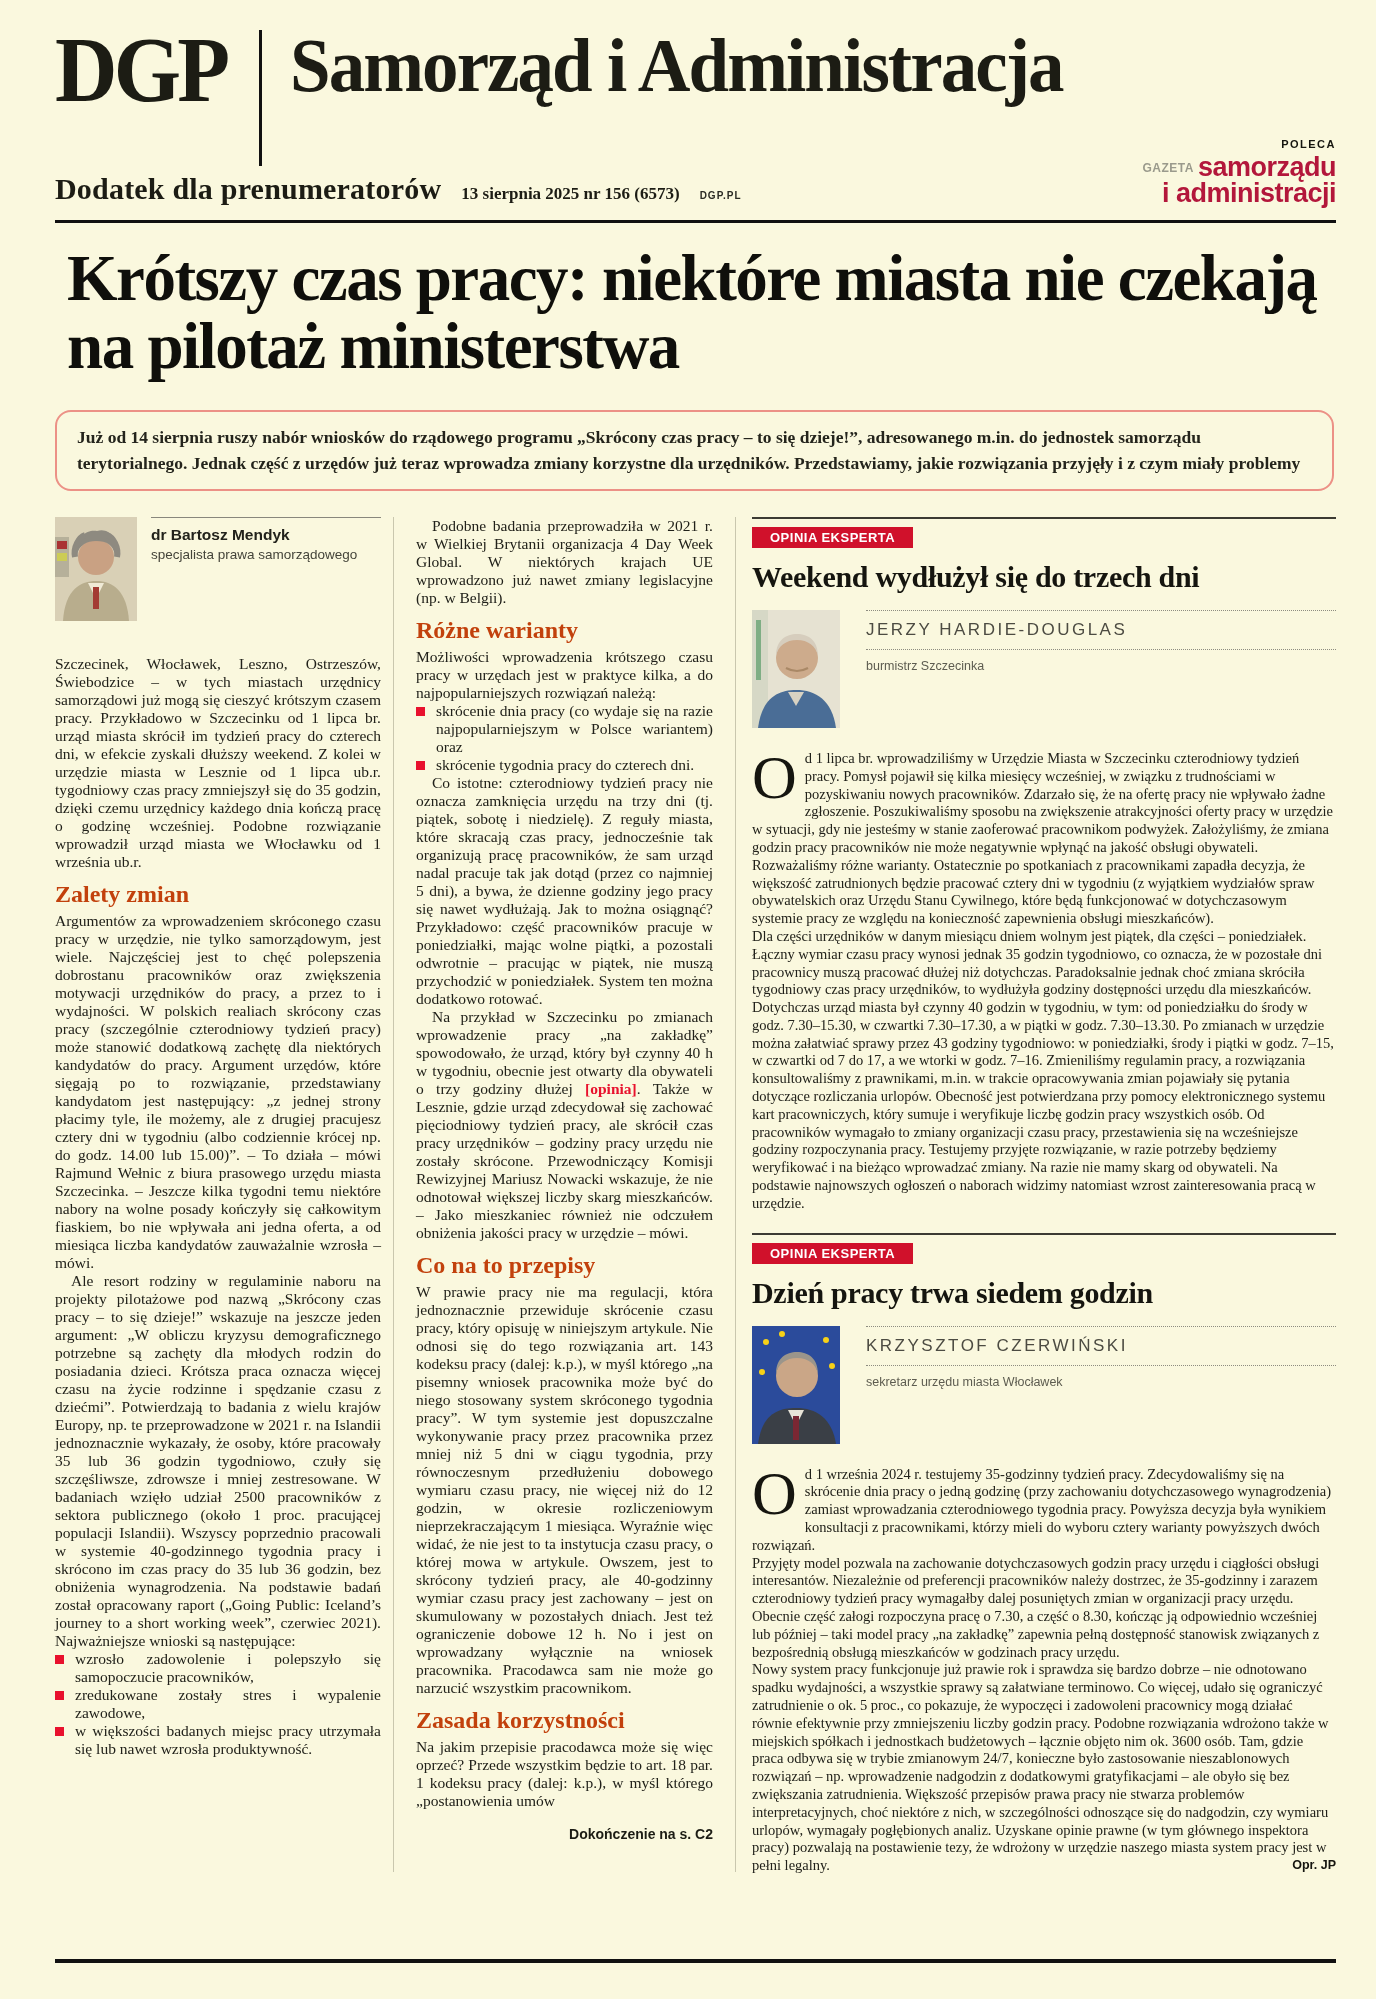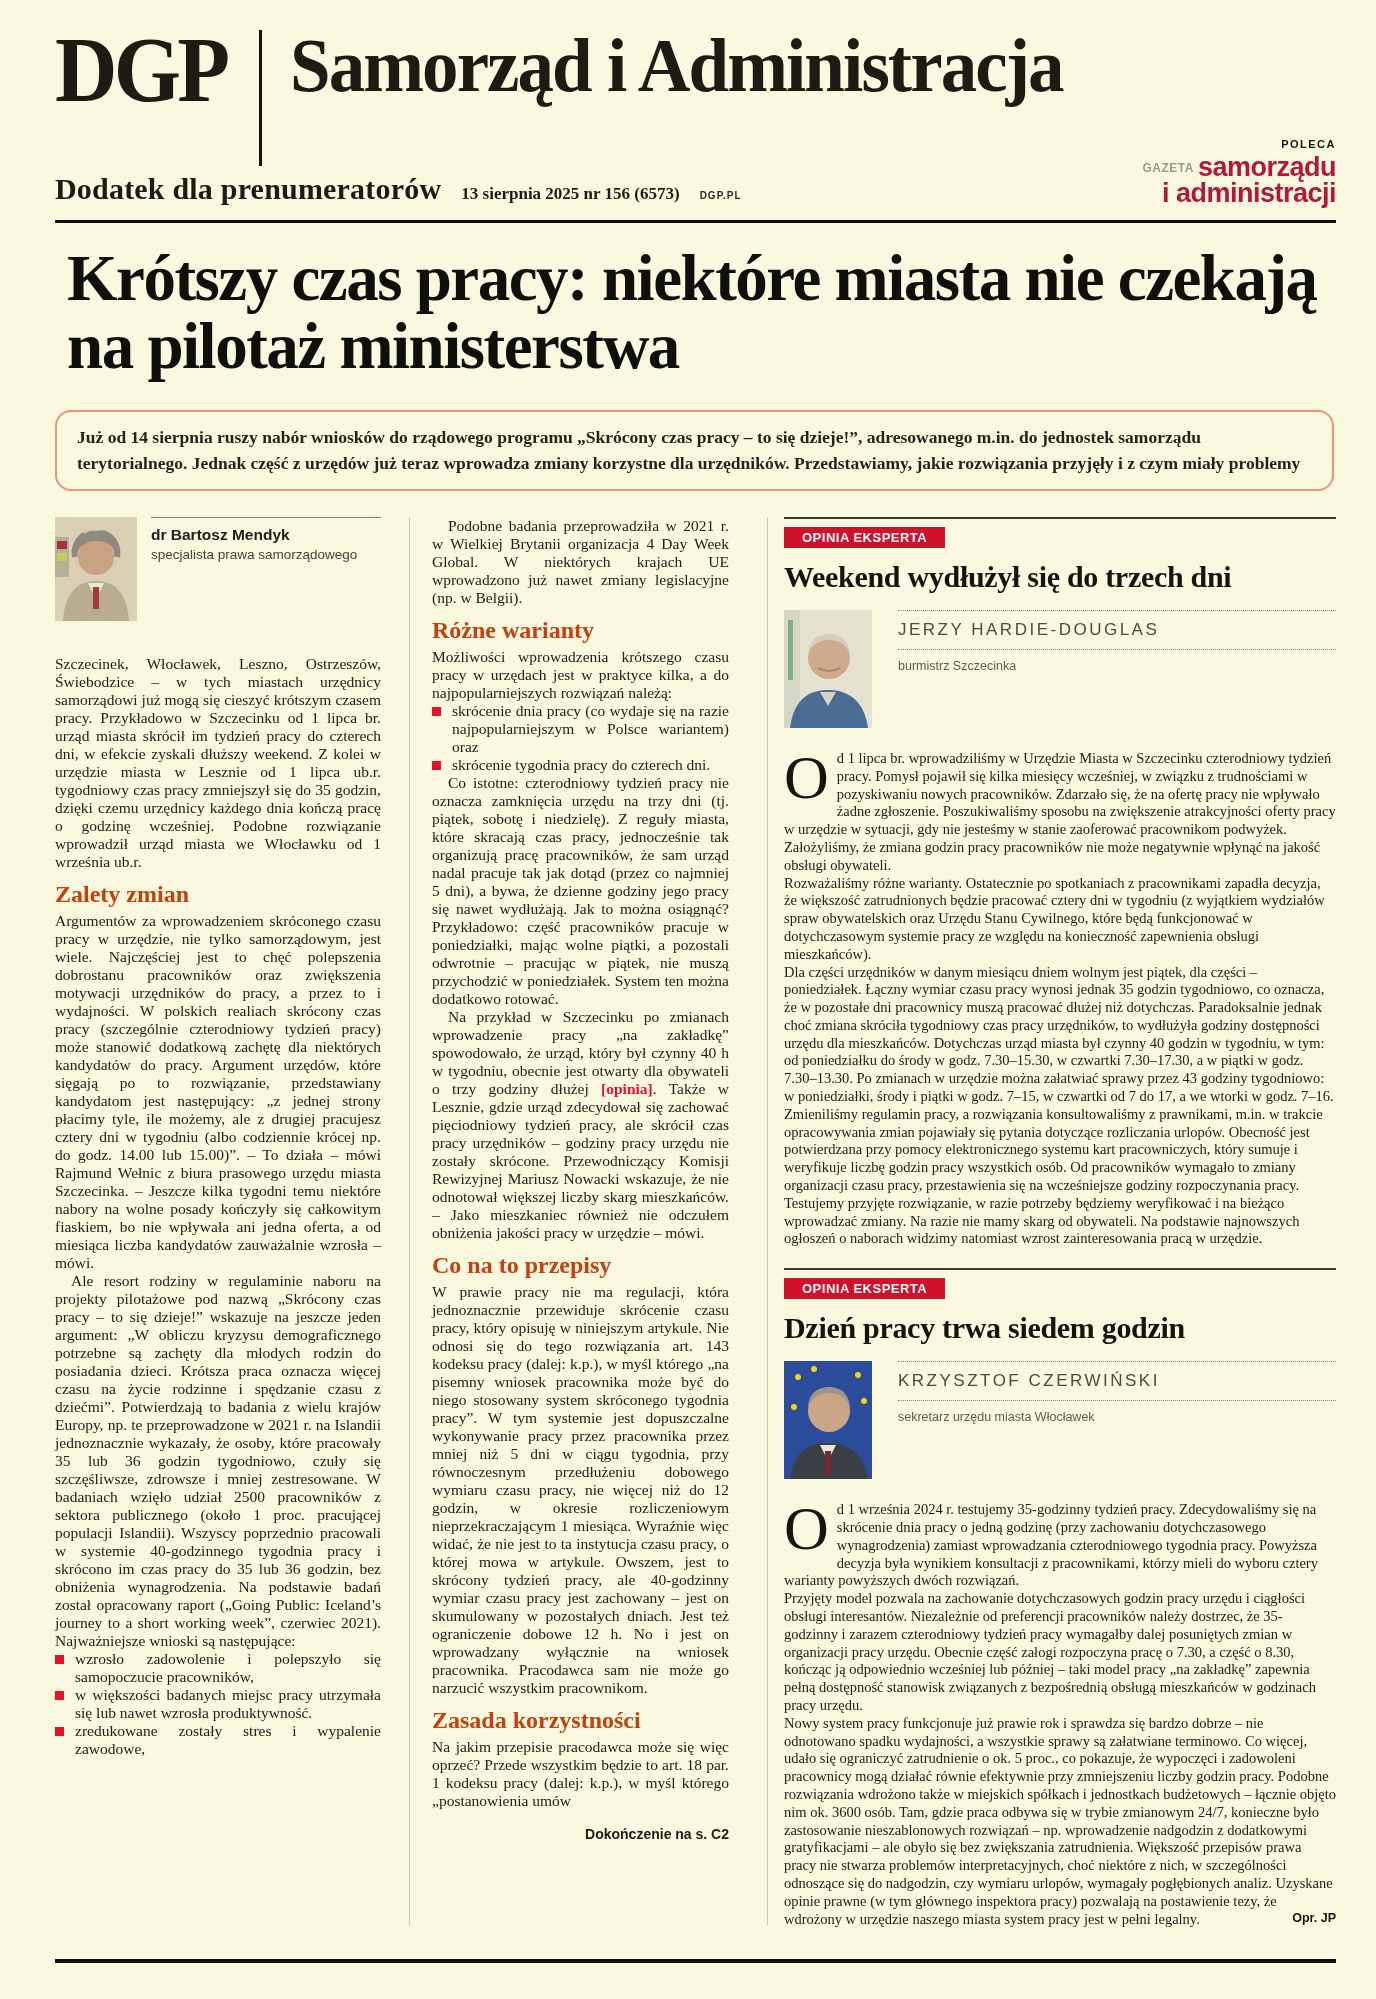--- a/index.html
+++ b/index.html
@@ -23,21 +23,21 @@
   .gazeta{color:#9a9a8c;font-family:"Liberation Sans",sans-serif;font-weight:700;font-size:12px;letter-spacing:.5px;vertical-align:4px;margin-right:4px;}
   .toprule{height:3px;background:#101010;margin-top:14px;}
 
   
   h1.headline{font-family:"Liberation Serif",serif;font-weight:700;font-size:65px;line-height:1.04;
       letter-spacing:-1.5px;margin:22px 0 30px 12px;color:#0f0f0b;}
   .leadbox{border:2px solid #ec9186;border-radius:16px;padding:13px 20px;margin-right:2px;
       font-family:"Liberation Serif",serif;font-weight:700;font-size:17.5px;line-height:1.45;color:#24241c;}
 
   
-  .content{display:grid;grid-template-columns:338px 342px 1fr;margin-top:26px;gap:16px;}
+  .content{display:grid;grid-template-columns:338px 342px 1fr;margin-top:26px;}
   .col1{padding-right:12px;}
   .col2{padding:0 22px;border-left:1px solid #c9c7ae;}
   .col3{padding-left:16px;border-left:1px solid #c9c7ae;}
   .colbody p{font-family:"Liberation Serif",serif;font-size:15.5px;line-height:18px;text-align:justify;
       margin:0;color:#21211a;hyphens:auto;}
   .colbody p.ind{text-indent:16px;}
   .colhead{font-family:"Liberation Serif",serif;font-weight:700;font-size:24px;margin:10px 0 4px 0;color:#c2410c;}
   .bullet{position:relative;padding-left:20px;font-family:"Liberation Serif",serif;font-size:15.5px;
       line-height:18px;text-align:justify;color:#21211a;}
   .sq{position:absolute;left:0;top:5px;width:9px;height:9px;background:#e8112d;}
@@ -117,22 +117,22 @@
         <div class="authmeta">
           <div class="authname">dr Bartosz Mendyk</div>
           <div class="authrole">specjalista prawa samorządowego</div>
         </div>
       </div>
       <p>Szczecinek, Włocławek, Leszno, Ostrzeszów, Świebodzice – w tych miastach urzędnicy samorządowi już mogą się cieszyć krótszym czasem pracy. Przykładowo w Szczecinku od 1 lipca br. urząd miasta skrócił im tydzień pracy do czterech dni, w efekcie zyskali dłuższy weekend. Z kolei w urzędzie miasta w Lesznie od 1 lipca ub.r. tygodniowy czas pracy zmniejszył się do 35 godzin, dzięki czemu urzędnicy każdego dnia kończą pracę o godzinę wcześniej. Podobne rozwiązanie wprowadził urząd miasta we Włocławku od 1 września ub.r.</p>
       <div class="colhead">Zalety zmian</div>
       <p>Argumentów za wprowadzeniem skróconego czasu pracy w urzędzie, nie tylko samorządowym, jest wiele. Najczęściej jest to chęć polepszenia dobrostanu pracowników oraz zwiększenia motywacji urzędników do pracy, a przez to i wydajności. W polskich realiach skrócony czas pracy (szczególnie czterodniowy tydzień pracy) może stanowić dodatkową zachętę dla niektórych kandydatów do pracy. Argument urzędów, które sięgają po to rozwiązanie, przedstawiany kandydatom jest następujący: „z jednej strony płacimy tyle, ile możemy, ale z drugiej pracujesz cztery dni w tygodniu (albo codziennie krócej np. do godz. 14.00 lub 15.00)”. – To działa – mówi Rajmund Wełnic z biura prasowego urzędu miasta Szczecinka. – Jeszcze kilka tygodni temu niektóre nabory na wolne posady kończyły się całkowitym fiaskiem, bo nie wpływała ani jedna oferta, a od miesiąca liczba kandydatów zauważalnie wzrosła – mówi.</p>
       <p class="ind">Ale resort rodziny w regulaminie naboru na projekty pilotażowe pod nazwą „Skrócony czas pracy – to się dzieje!” wskazuje na jeszcze jeden argument: „W obliczu kryzysu demograficznego potrzebne są zachęty dla młodych rodzin do posiadania dzieci. Krótsza praca oznacza więcej czasu na życie rodzinne i spędzanie czasu z dziećmi”. Potwierdzają to badania z wielu krajów Europy, np. te przeprowadzone w 2021 r. na Islandii jednoznacznie wykazały, że osoby, które pracowały 35 lub 36 godzin tygodniowo, czuły się szczęśliwsze, zdrowsze i mniej zestresowane. W badaniach wzięło udział 2500 pracowników z sektora publicznego (około 1 proc. pracującej populacji Islandii). Wszyscy poprzednio pracowali w systemie 40-godzinnego tygodnia pracy i skrócono im czas pracy do 35 lub 36 godzin, bez obniżenia wynagrodzenia. Na podstawie badań został opracowany raport („Going Public: Iceland’s journey to a short working week”, czerwiec 2021). Najważniejsze wnioski są następujące:</p>
       <div class="bullet"><span class="sq"></span><span>wzrosło zadowolenie i polepszyło się samopoczucie pracowników,</span></div>
+      <div class="bullet"><span class="sq"></span><span>zredukowane zostały stres i wypalenie zawodowe,</span></div>
       <div class="bullet"><span class="sq"></span><span>w większości badanych miejsc pracy utrzymała się lub nawet wzrosła produktywność.</span></div>
-      <div class="bullet"><span class="sq"></span><span>zredukowane zostały stres i wypalenie zawodowe,</span></div>
     </div>
 
     <div class="col2 colbody">
       <p class="ind">Podobne badania przeprowadziła w 2021 r. w Wielkiej Brytanii organizacja 4 Day Week Global. W niektórych krajach UE wprowadzono już nawet zmiany legislacyjne (np. w Belgii).</p>
       <div class="colhead">Różne warianty</div>
       <p>Możliwości wprowadzenia krótszego czasu pracy w urzędach jest w praktyce kilka, a do najpopularniejszych rozwiązań należą:</p>
       <div class="bullet"><span class="sq"></span><span>skrócenie dnia pracy (co wydaje się na razie najpopularniejszym w Polsce wariantem) oraz</span></div>
       <div class="bullet"><span class="sq"></span><span>skrócenie tygodnia pracy do czterech dni.</span></div>
       <p class="ind">Co istotne: czterodniowy tydzień pracy nie oznacza zamknięcia urzędu na trzy dni (tj. piątek, sobotę i niedzielę). Z reguły miasta, które skracają czas pracy, jednocześnie tak organizują pracę pracowników, że sam urząd nadal pracuje tak jak dotąd (przez co najmniej 5 dni), a bywa, że dzienne godziny jego pracy się nawet wydłużają. Jak to można osiągnąć? Przykładowo: część pracowników pracuje w poniedziałki, mając wolne piątki, a pozostali odwrotnie – pracując w piątek, nie muszą przychodzić w poniedziałek. System ten można dodatkowo rotować.</p>
       <p class="ind"><span>Na przykład w Szczecinku po zmianach wprowadzenie pracy „na zakładkę” spowodowało, że urząd, który był czynny 40 h w tygodniu, obecnie jest otwarty dla obywateli o trzy godziny dłużej </span><span class="opinia-tag">[opinia]</span><span>. Także w Lesznie, gdzie urząd zdecydował się zachować pięciodniowy tydzień pracy, ale skrócił czas pracy urzędników – godziny pracy urzędu nie zostały skrócone. Przewodniczący Komisji Rewizyjnej Mariusz Nowacki wskazuje, że nie odnotował większej liczby skarg mieszkańców. – Jako mieszkaniec również nie odczułem obniżenia jakości pracy w urzędzie – mówi.</span></p>

